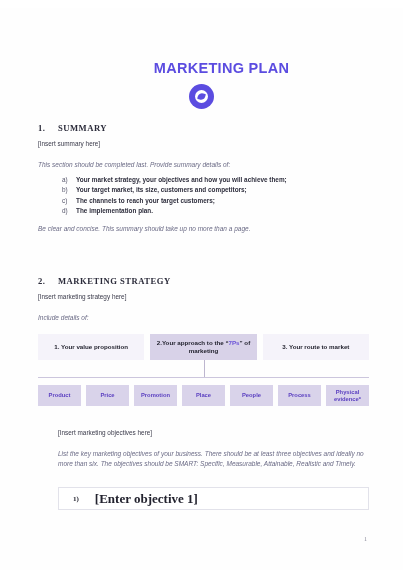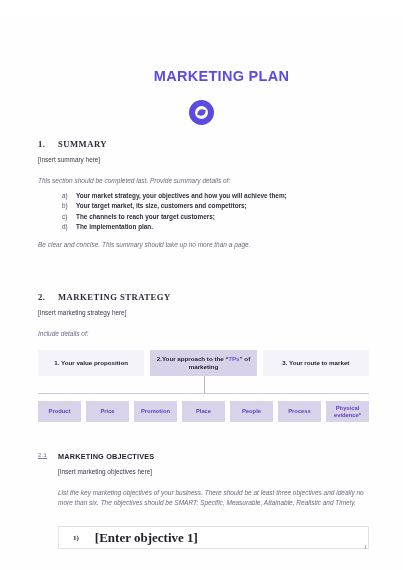--- a/index.html
+++ b/index.html
@@ -21,21 +21,21 @@
     box-sizing: border-box;
     padding: 0;
   }
   .doc-title {
     text-align: center;
     color: #5b4ce0;
     font-family: "Liberation Sans", sans-serif;
     font-weight: bold;
     font-size: 14.5px;
     letter-spacing: 0.3px;
-    margin: 16px;
+    margin: 8px;
     padding-top: 52px;
     padding-left: 40px;
   }
   .logo-wrap {
     display: flex;
     justify-content: center;
     margin-top: 8px;
   }
   .logo-badge {
     width: 25px;
@@ -350,24 +350,20 @@
             </div>
           <div class="tier2-box">
               <span>Physical evidence*</span>
             </div>
         </div>
 
       </div>
     </div>
 
     <div>
-      <h3 class="sub-head">
-        <span class="subnum">2.1</span>
-          <span>MARKETING OBJECTIVES</span>
-      </h3>
 
       <div class="indent-block">
         <p class="insert-line">[Insert marketing objectives here]</p>
         <p class="guidance">List the key marketing objectives of your business. There should be at least three objectives and ideally no more than six. The objectives should be SMART: Specific, Measurable, Attainable, Realistic and Timely.</p>
       </div>
 
       <div class="objective-box">
         <span class="onum">1)</span>
         <span class="otext">[Enter objective 1]</span>
       </div>

